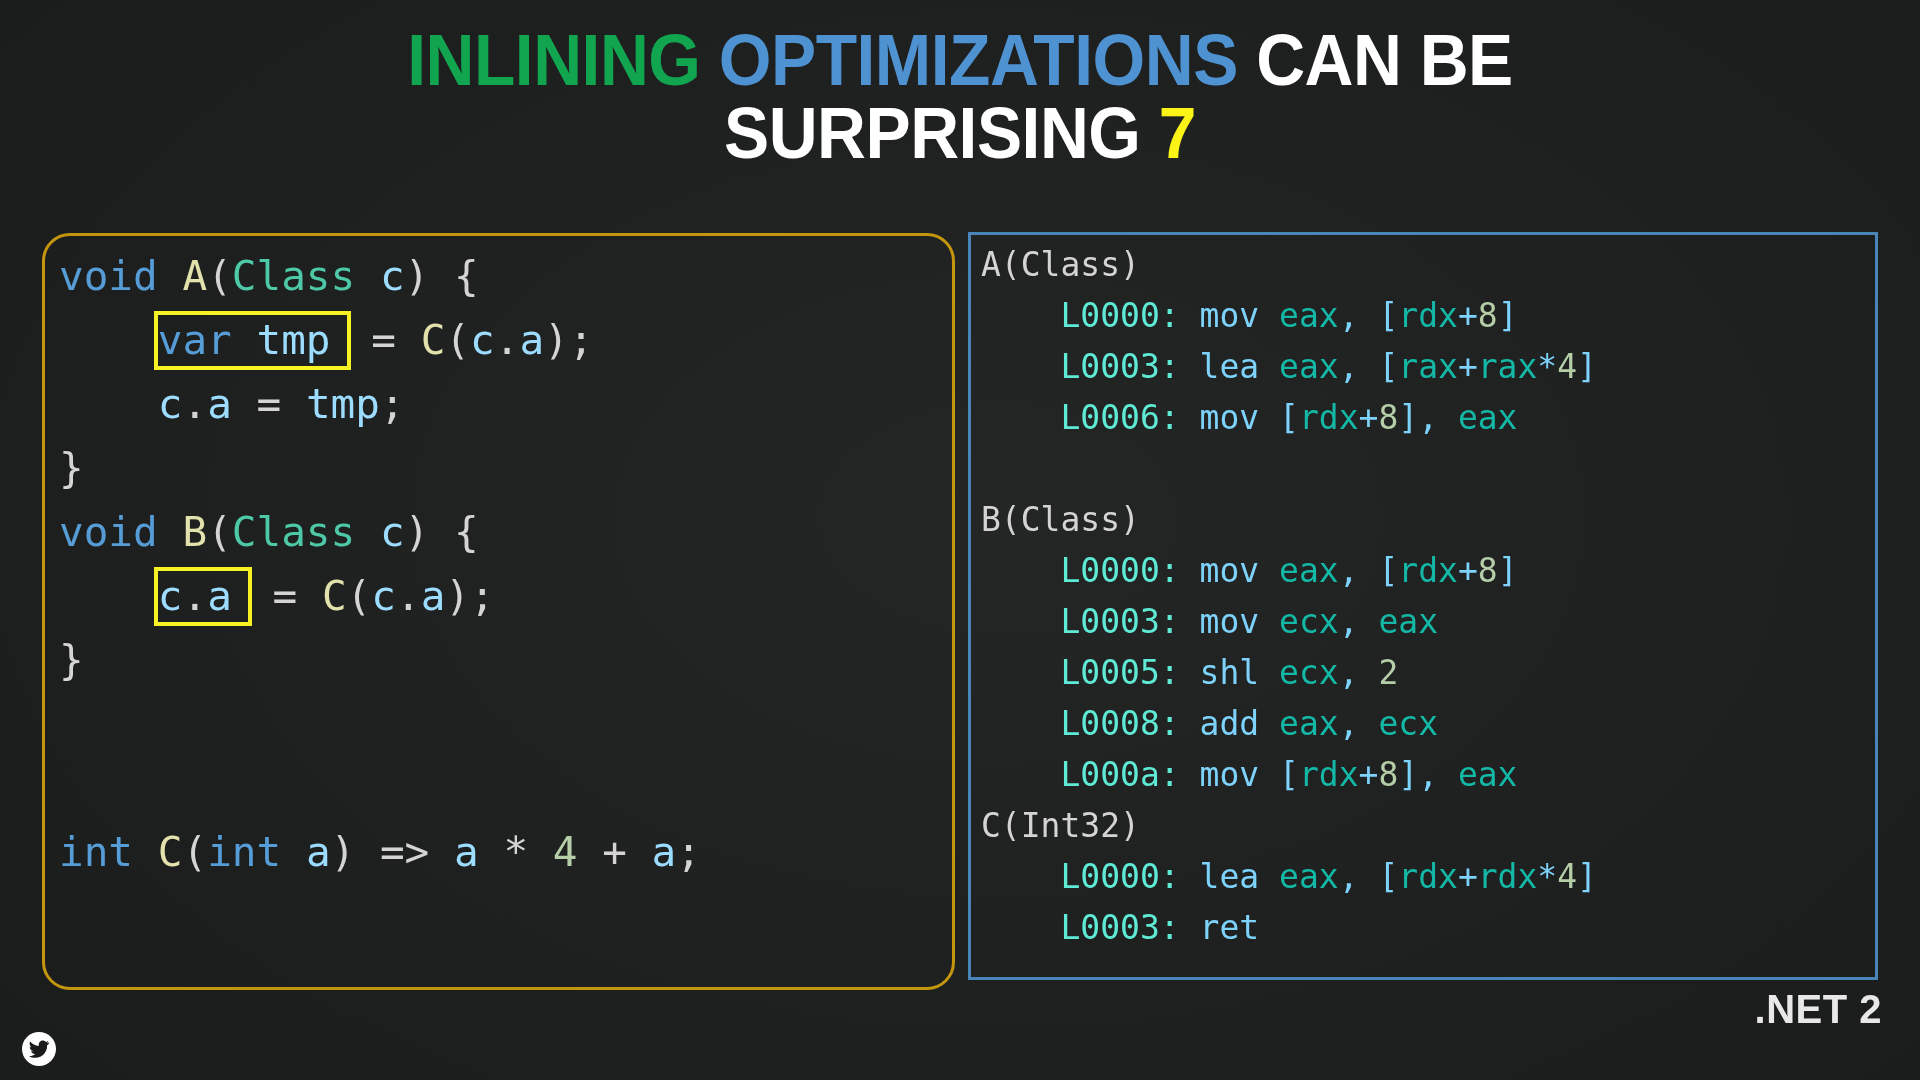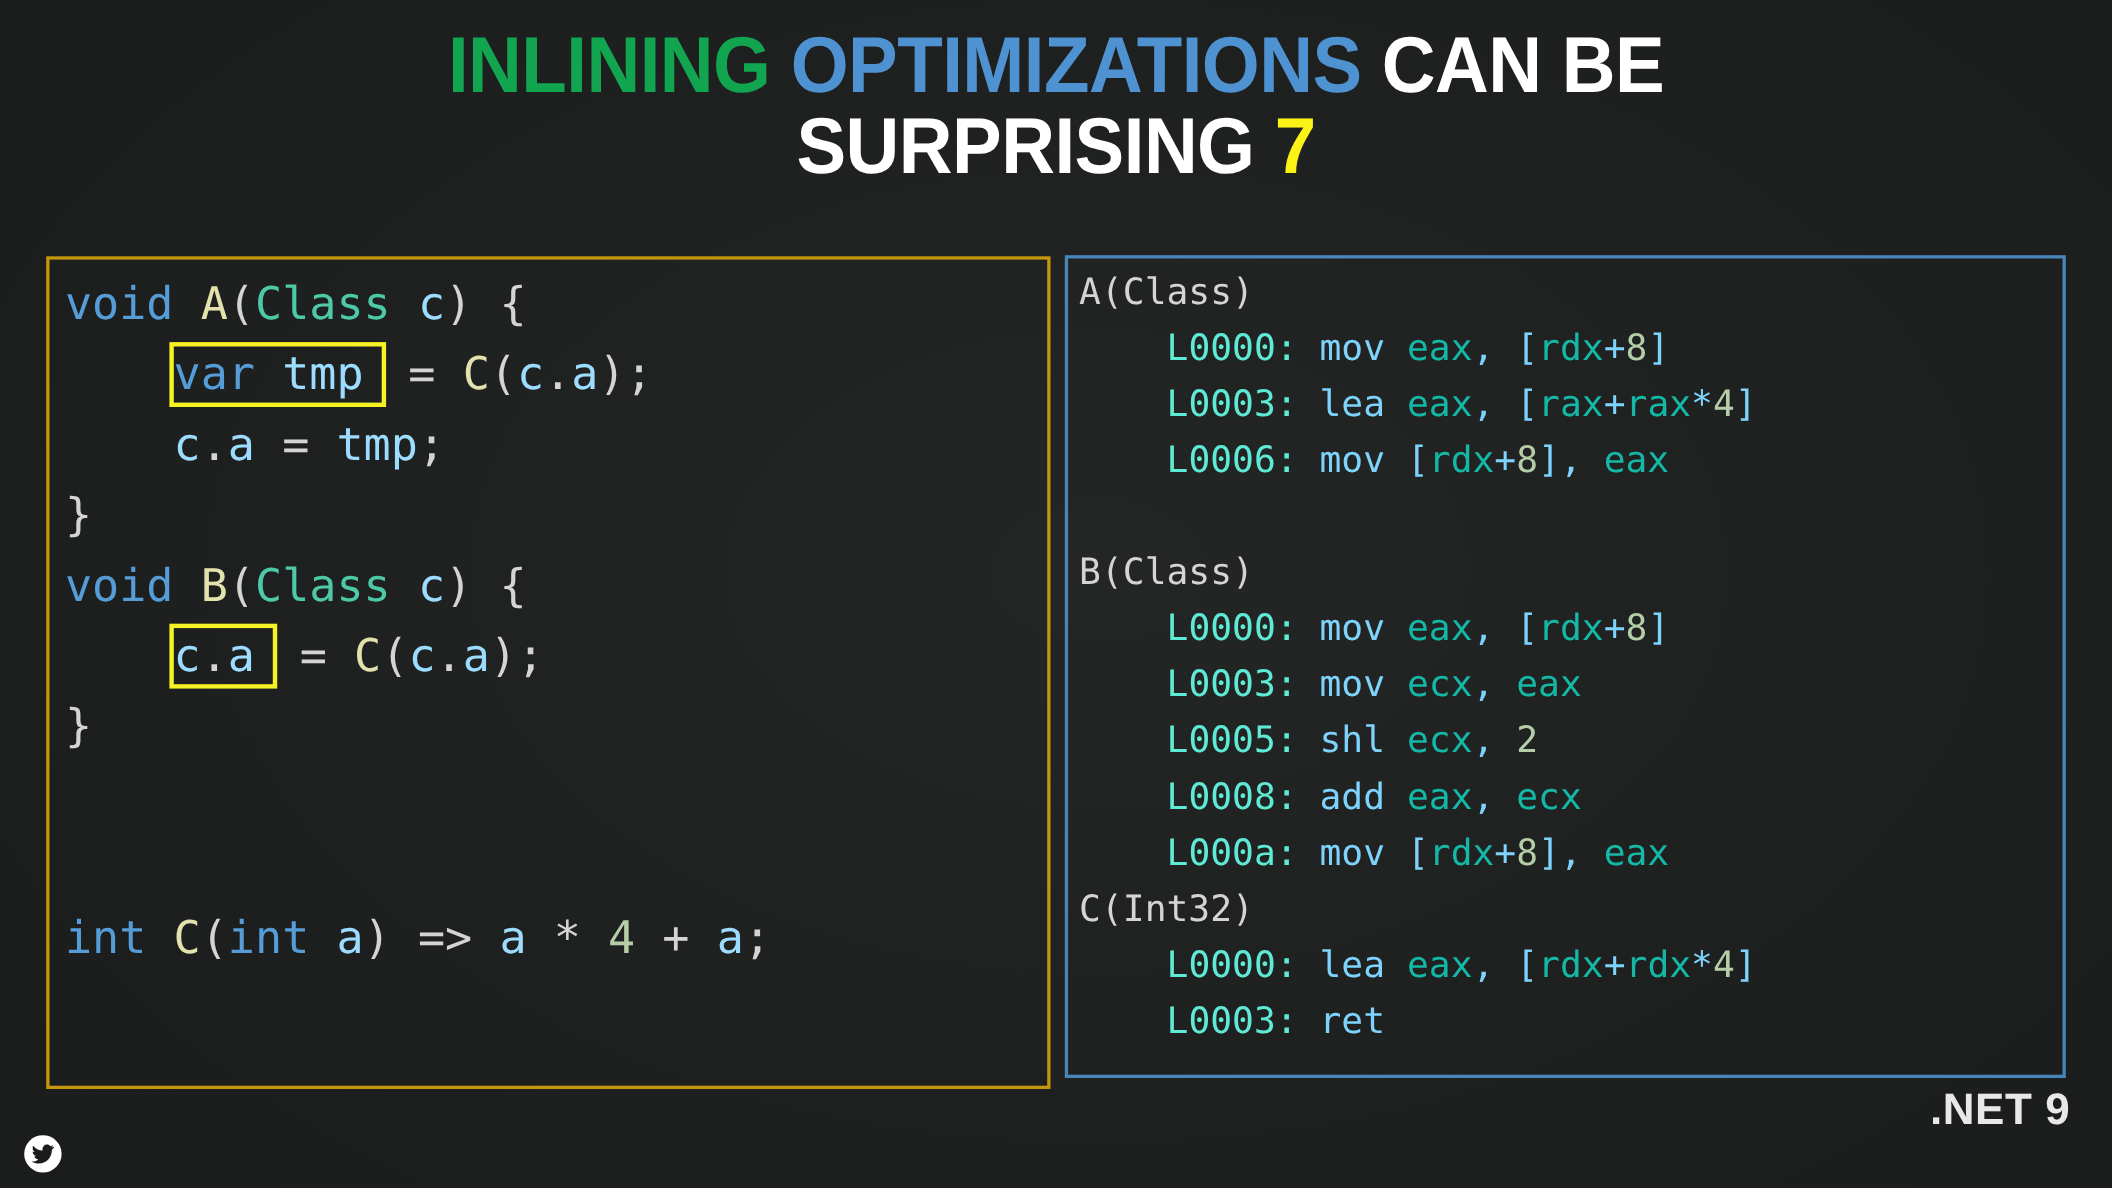--- a/index.html
+++ b/index.html
@@ -149,29 +149,29 @@
   }
 </style>
 </head>
 <body>
 
 <div class="title-block">
   <span class="title-line"><span class="t-green">INLINING</span><span> </span><span class="t-blue">OPTIMIZATIONS</span><span> </span><span class="t-white">CAN BE</span></span>
   <span class="title-line"><span class="t-white">SURPRISING</span><span> </span><span class="t-yellow">7</span></span>
 </div>
 
-<div class="panel" id="code-panel" style="border-color: rgb(196, 150, 14);">
+<div class="panel" id="code-panel" style="border-color: rgb(196, 150, 14); border-radius: 28px;">
   <div class="code-area" id="code-area"><div><span class="tk-kw">void</span><span class="tk-punct"> </span><span class="tk-fn">A</span><span class="tk-punct">(</span><span class="tk-type">Class</span><span class="tk-punct"> </span><span class="tk-var">c</span><span class="tk-punct">) {</span></div><div><span>    </span><span class="hl-box" style="outline-color: rgb(247, 242, 36);"><span class="tk-kw">var</span><span class="tk-punct"> </span><span class="tk-var">tmp</span></span><span class="tk-op"> = </span><span class="tk-fn">C</span><span class="tk-punct">(</span><span class="tk-var">c</span><span class="tk-punct">.</span><span class="tk-var">a</span><span class="tk-punct">);</span></div><div><span>    </span><span class="tk-var">c</span><span class="tk-punct">.</span><span class="tk-var">a</span><span class="tk-op"> = </span><span class="tk-var">tmp</span><span class="tk-punct">;</span></div><div><span class="tk-punct">}</span></div><div><span class="tk-kw">void</span><span class="tk-punct"> </span><span class="tk-fn">B</span><span class="tk-punct">(</span><span class="tk-type">Class</span><span class="tk-punct"> </span><span class="tk-var">c</span><span class="tk-punct">) {</span></div><div><span>    </span><span class="hl-box" style="outline-color: rgb(247, 242, 36);"><span class="tk-var">c</span><span class="tk-punct">.</span><span class="tk-var">a</span></span><span class="tk-op"> = </span><span class="tk-fn">C</span><span class="tk-punct">(</span><span class="tk-var">c</span><span class="tk-punct">.</span><span class="tk-var">a</span><span class="tk-punct">);</span></div><div><span class="tk-punct">}</span></div><div>&nbsp;</div><div>&nbsp;</div><div><span class="tk-kw">int</span><span class="tk-punct"> </span><span class="tk-fn">C</span><span class="tk-punct">(</span><span class="tk-kw">int</span><span class="tk-punct"> </span><span class="tk-var">a</span><span class="tk-punct">)</span><span class="tk-op"> =&gt; </span><span class="tk-var">a</span><span class="tk-punct"> </span><span class="tk-op">*</span><span class="tk-punct"> </span><span class="tk-num">4</span><span class="tk-punct"> </span><span class="tk-op">+</span><span class="tk-punct"> </span><span class="tk-var">a</span><span class="tk-punct">;</span></div></div>
 </div>
 
 <div class="panel" id="asm-panel" style="border-color: rgb(72, 133, 184);">
   <div class="asm-area" id="asm-area"><div><span class="tk-sig">A(Class)</span></div><div><span>    </span><span class="tk-label">L0000: </span><span class="tk-mn">mov </span><span class="tk-reg">eax</span><span class="tk-mn">, [</span><span class="tk-reg">rdx</span><span class="tk-mn">+</span><span class="tk-asmnum">8</span><span class="tk-mn">]</span></div><div><span>    </span><span class="tk-label">L0003: </span><span class="tk-mn">lea </span><span class="tk-reg">eax</span><span class="tk-mn">, [</span><span class="tk-reg">rax</span><span class="tk-mn">+</span><span class="tk-reg">rax</span><span class="tk-mn">*</span><span class="tk-asmnum">4</span><span class="tk-mn">]</span></div><div><span>    </span><span class="tk-label">L0006: </span><span class="tk-mn">mov [</span><span class="tk-reg">rdx</span><span class="tk-mn">+</span><span class="tk-asmnum">8</span><span class="tk-mn">], </span><span class="tk-reg">eax</span></div><div>&nbsp;</div><div><span class="tk-sig">B(Class)</span></div><div><span>    </span><span class="tk-label">L0000: </span><span class="tk-mn">mov </span><span class="tk-reg">eax</span><span class="tk-mn">, [</span><span class="tk-reg">rdx</span><span class="tk-mn">+</span><span class="tk-asmnum">8</span><span class="tk-mn">]</span></div><div><span>    </span><span class="tk-label">L0003: </span><span class="tk-mn">mov </span><span class="tk-reg">ecx</span><span class="tk-mn">, </span><span class="tk-reg">eax</span></div><div><span>    </span><span class="tk-label">L0005: </span><span class="tk-mn">shl </span><span class="tk-reg">ecx</span><span class="tk-mn">, </span><span class="tk-asmnum">2</span></div><div><span>    </span><span class="tk-label">L0008: </span><span class="tk-mn">add </span><span class="tk-reg">eax</span><span class="tk-mn">, </span><span class="tk-reg">ecx</span></div><div><span>    </span><span class="tk-label">L000a: </span><span class="tk-mn">mov [</span><span class="tk-reg">rdx</span><span class="tk-mn">+</span><span class="tk-asmnum">8</span><span class="tk-mn">], </span><span class="tk-reg">eax</span></div><div><span class="tk-sig">C(Int32)</span></div><div><span>    </span><span class="tk-label">L0000: </span><span class="tk-mn">lea </span><span class="tk-reg">eax</span><span class="tk-mn">, [</span><span class="tk-reg">rdx</span><span class="tk-mn">+</span><span class="tk-reg">rdx</span><span class="tk-mn">*</span><span class="tk-asmnum">4</span><span class="tk-mn">]</span></div><div><span>    </span><span class="tk-label">L0003: </span><span class="tk-mn">ret</span></div></div>
 </div>
 
 <div id="twitter-footer">
   <span class="tw-circle">
     <svg width="22" height="22" viewBox="0 0 24 24" aria-hidden="true">
       <path fill="#1b1b1b" d="M23 4.9c-.8.4-1.7.6-2.6.8.9-.6 1.6-1.5 2-2.5-.9.5-1.9.9-2.9 1.1-.8-.9-2-1.5-3.3-1.5-2.5 0-4.6 2.1-4.6 4.7 0 .4 0 .7.1 1.1C7.9 8.4 4.6 6.6 2.4 3.8c-.4.7-.6 1.5-.6 2.4 0 1.6.8 3.1 2.1 3.9-.8 0-1.5-.2-2.1-.6v.1c0 2.3 1.6 4.2 3.7 4.6-.4.1-.8.2-1.2.2-.3 0-.6 0-.9-.1.6 1.9 2.3 3.2 4.3 3.3-1.6 1.3-3.6 2-5.7 2-.4 0-.7 0-1.1-.1 2 1.3 4.4 2.1 7 2.1 8.4 0 13-7.1 13-13.2v-.6c.9-.7 1.7-1.5 2.3-2.4z"></path>
     </svg>
   </span>
 </div>
 
-<div id="dotnet-version">.NET 9</div>
+<div id="dotnet-version">.NET 2</div>
 
 </body></html>

